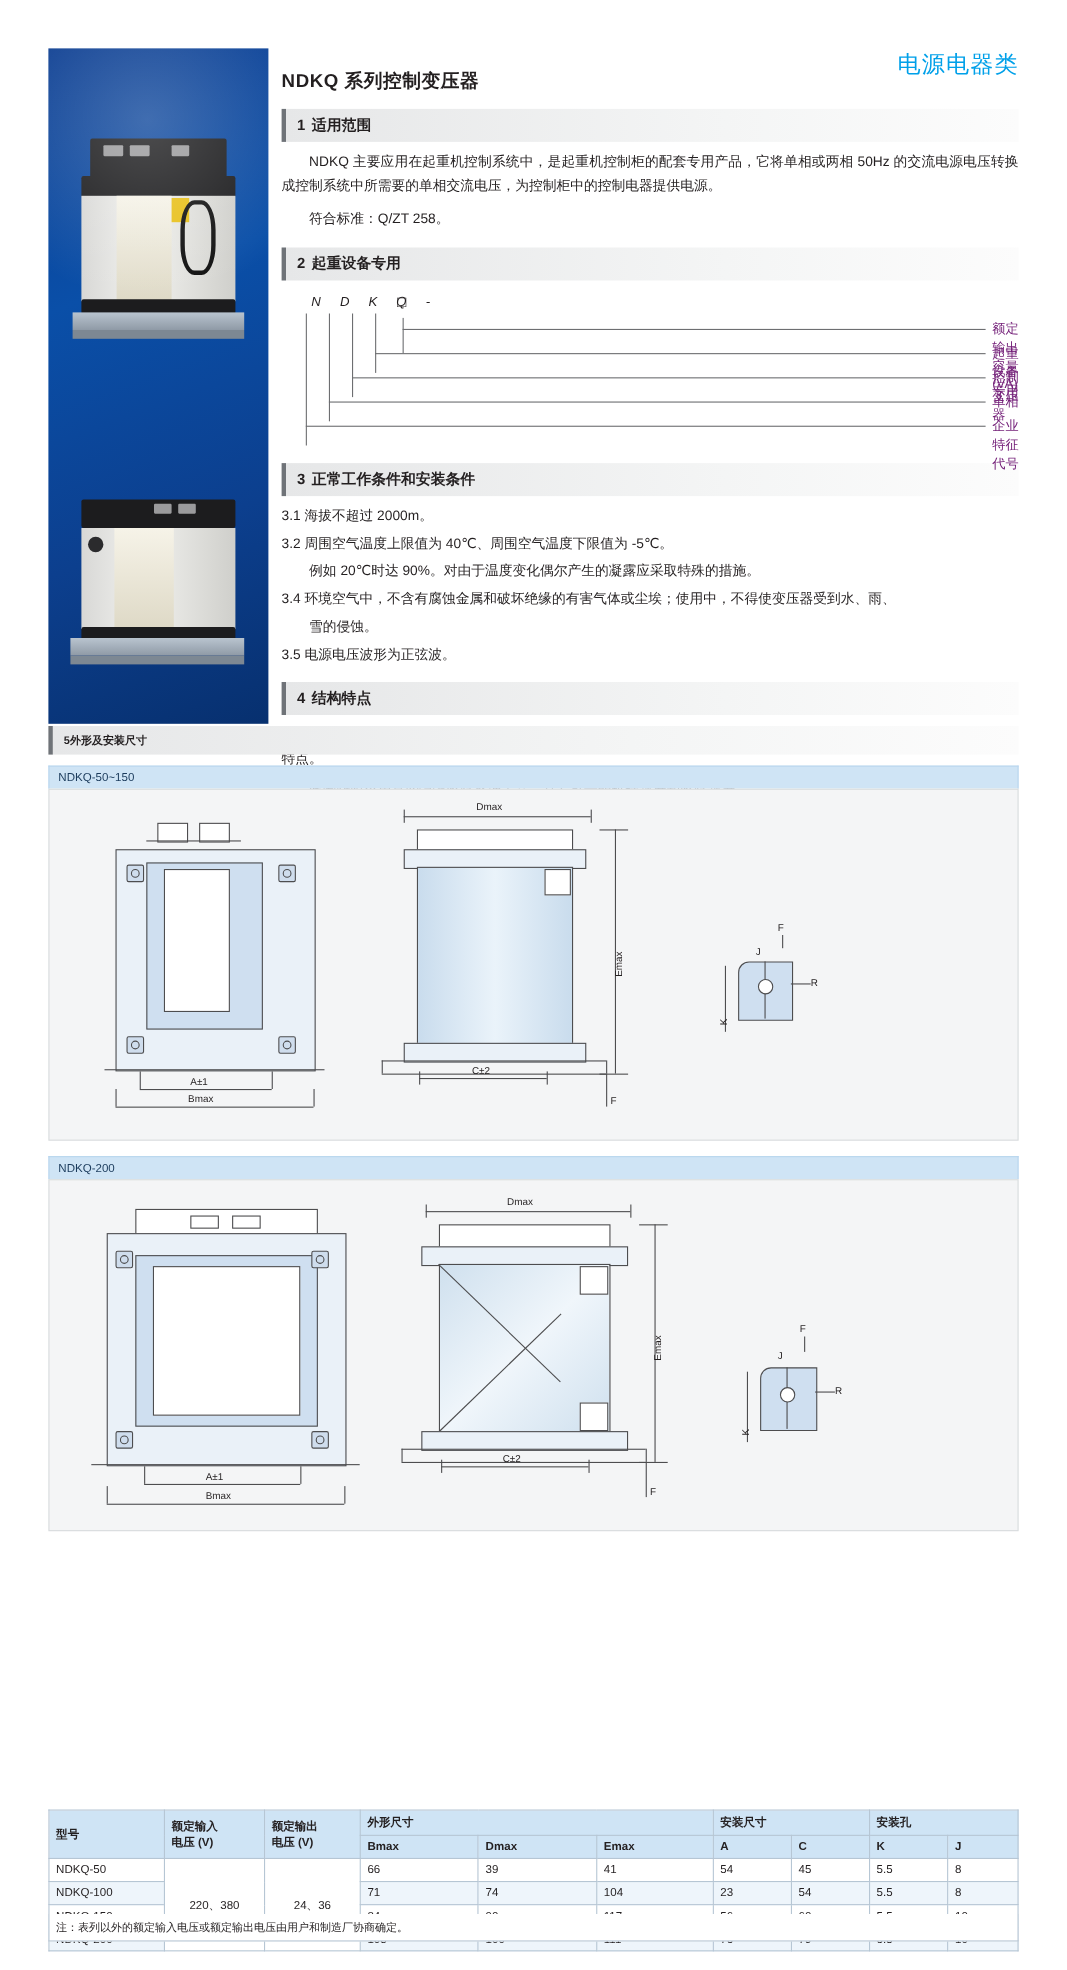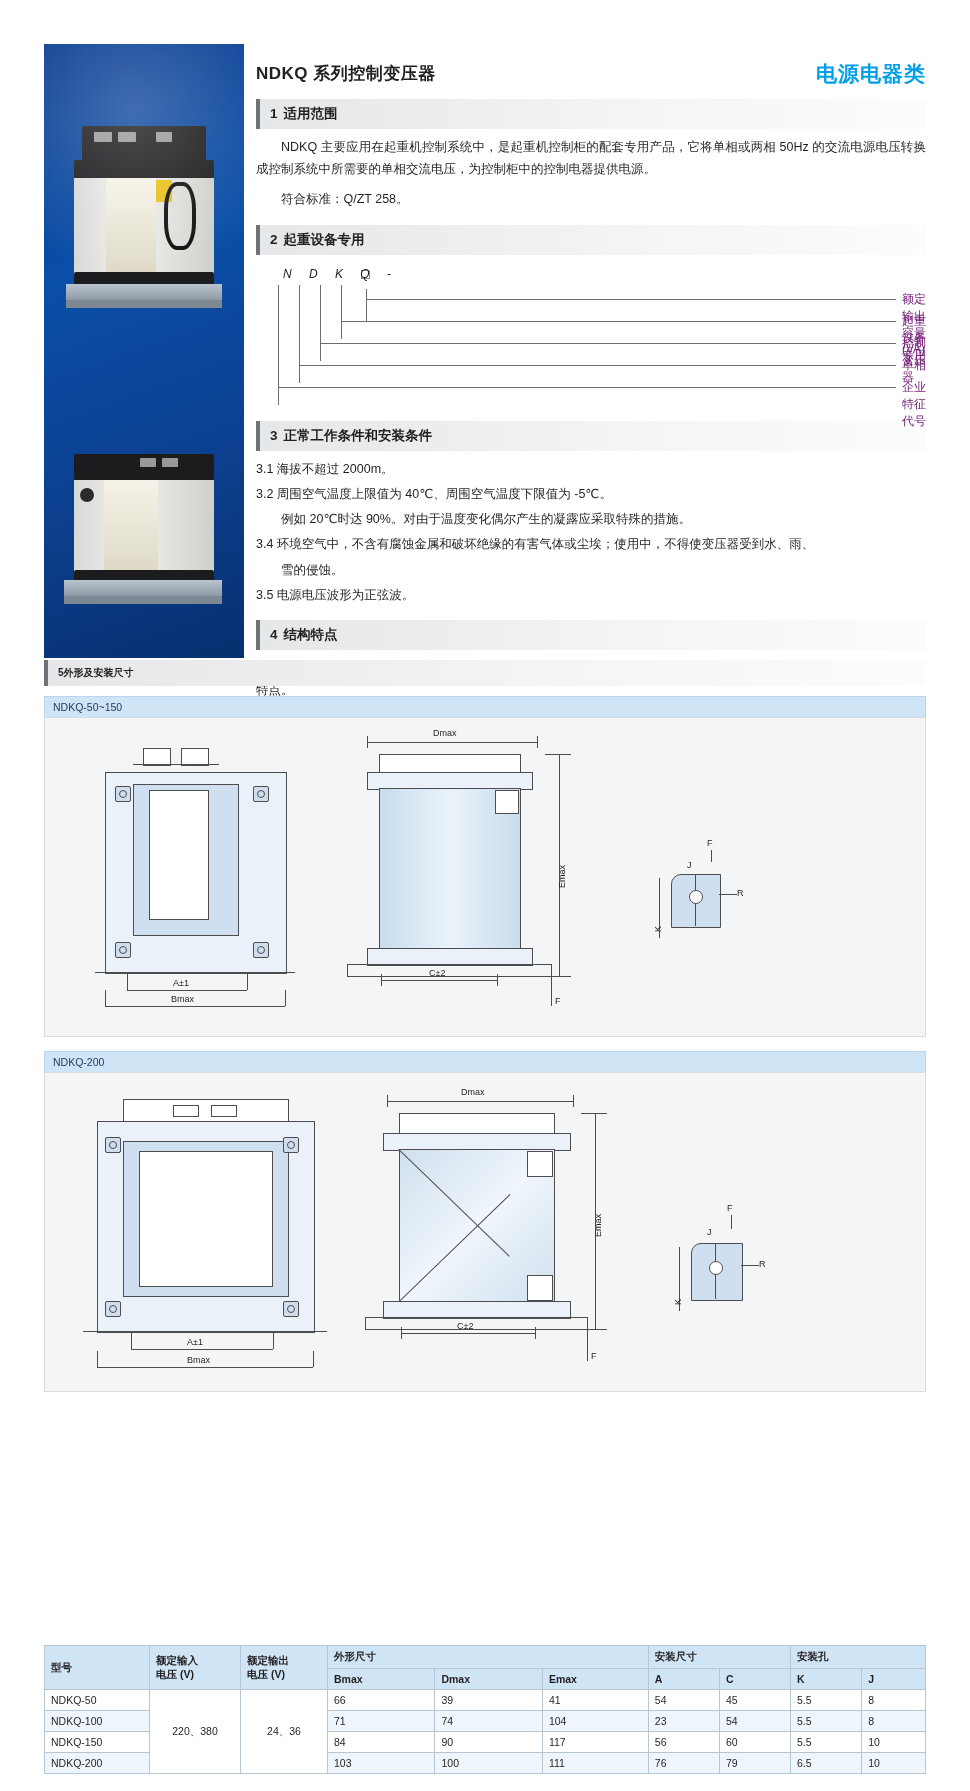--- a/index.html
+++ b/index.html
@@ -33,22 +33,22 @@
   .tf .core{position:absolute;background:linear-gradient(90deg,#d8d8d6,#f2f2ef 40%,#cfcfcb);}
   .tf .coil{position:absolute;background:linear-gradient(180deg,#f6f3e8,#ded9c6);}
   .tf .plate{position:absolute;background:linear-gradient(180deg,#b9c4cf,#8f9aa6);}
   .tf .term{position:absolute;background:#3a3a3c;border-radius:1px;}
   .tf .yellow{position:absolute;background:#e8c01a;}
   .tf .wire{position:absolute;background:#111;border-radius:50%;}
 
   
   .content{position:absolute;left:256px;top:44px;width:670px;}
   .cat-title{
-    position:absolute;right:0;top:16px;
-    font-size:21px;font-weight:bold;color:#00a0e9;letter-spacing:1px;
+    position:absolute;right:0;top:0;
+    font-size:21px;font-weight:normal;color:#00a0e9;letter-spacing:1px;
   }
   .doc-title{
     font-size:17px;font-weight:bold;color:#231f20;margin:18px 0 0 0;letter-spacing:.5px;
   }
 
   .sec-head{
     background:linear-gradient(90deg,#e6e7e8,#f4f5f5 60%,#fcfcfc);
     border-left:4px solid #6f7378;
     font-size:13.5px;font-weight:bold;color:#231f20;
     padding:6px 0 6px 10px;margin-top:14px;
@@ -415,14 +415,15 @@
         <td>100</td>
         <td>111</td>
         <td>76</td>
         <td>79</td>
         <td>6.5</td>
         <td>10</td>
       </tr>
     </tbody>
   </table>
 
+  <div class="note">注：表列以外的额定输入电压或额定输出电压由用户和制造厂协商确定。</div>
 
 </div>
 
 </body></html>

